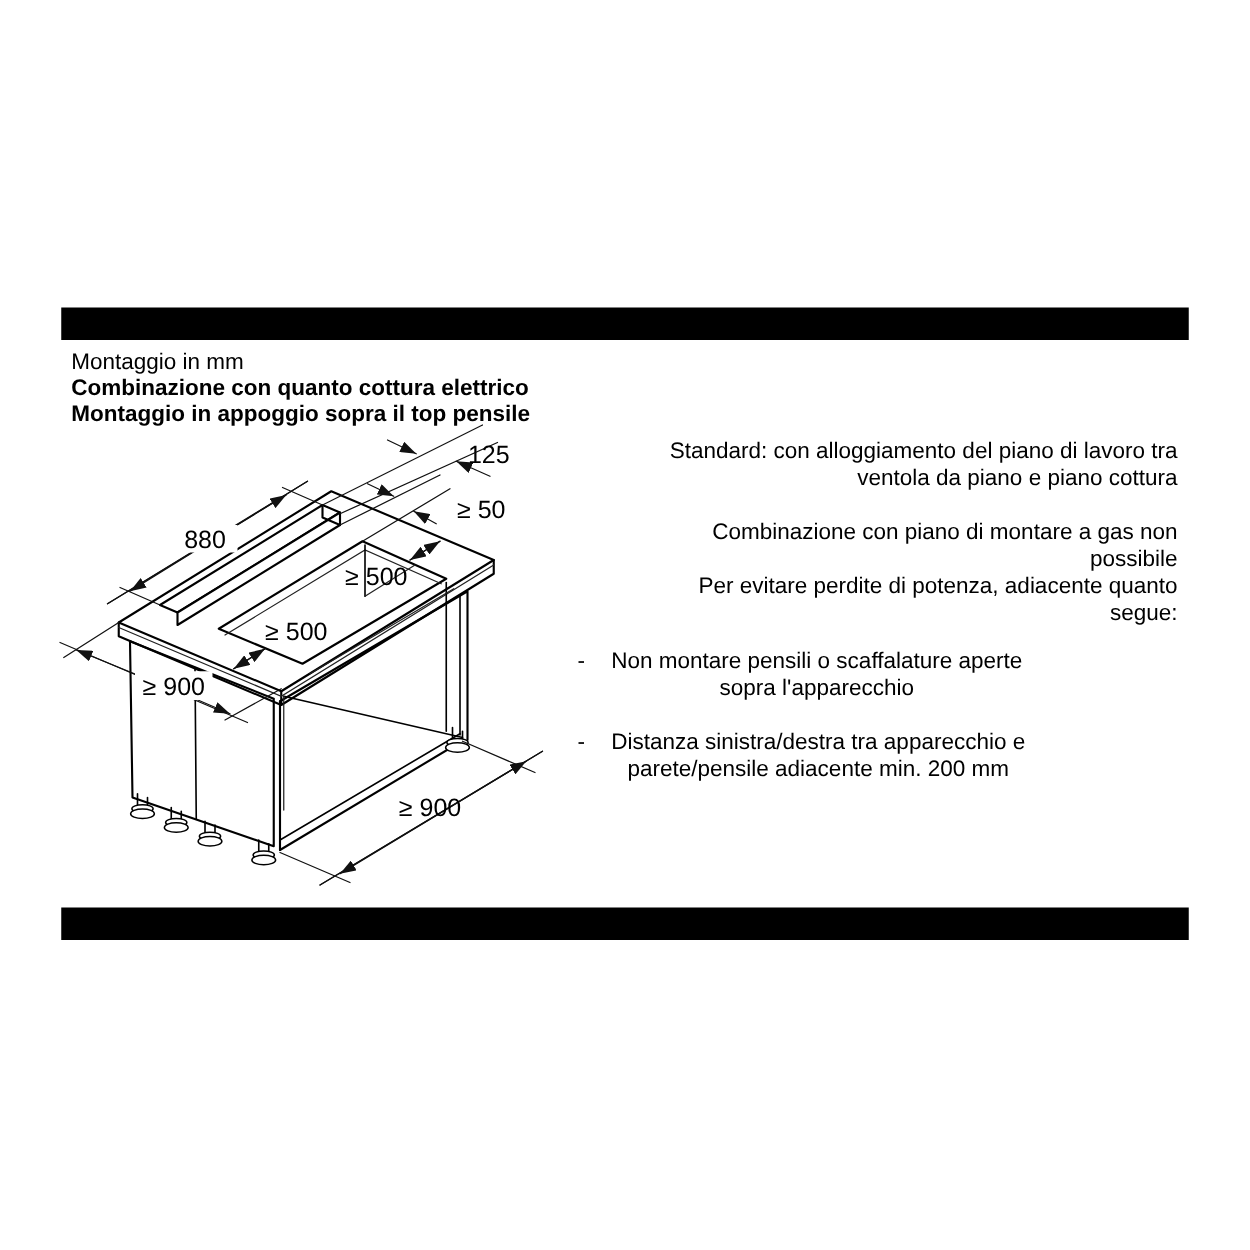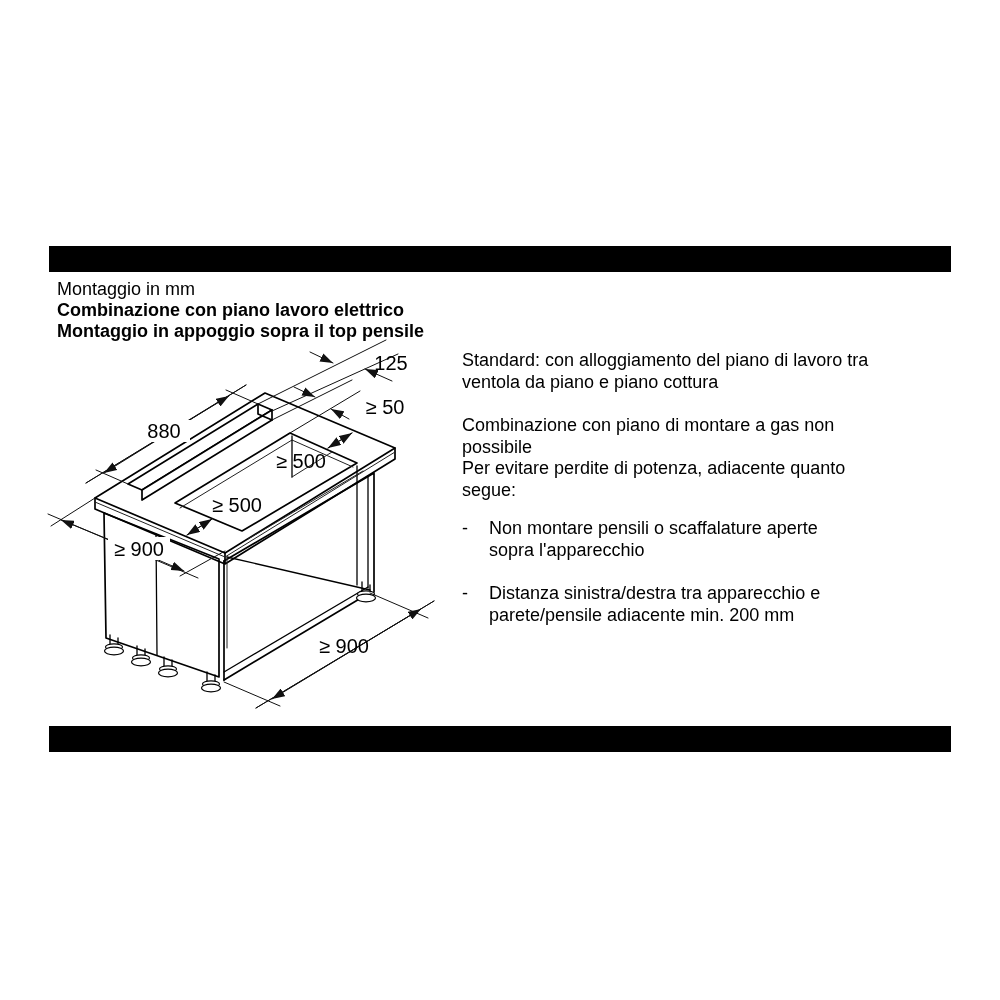--- a/index.html
+++ b/index.html
@@ -13,46 +13,46 @@
   .bar-bottom{top:726px;}
   .header-block{
     position:absolute;left:57px;top:279px;font-size:18px;line-height:21px;
   }
   .header-note{font-weight:400;}
   .header-title{font-weight:700;}
   .info-col{
     position:absolute;left:462px;top:350px;width:480px;
     font-size:18px;line-height:21.5px;
   }
-  .info-col p{margin:0;white-space:pre-line;}
+  .info-col p{margin:0;white-space:pre-line;text-align:right;}
   .p1{margin-bottom:22px !important;}
   .bullets{margin-top:17px;}
   .bullet{display:flex;margin-top:0;}
   .bullet + .bullet{margin-top:22px;}
   .bullet .dash{width:27px;flex:0 0 27px;}
-  .bullet .btext{white-space:pre-line;}
+  .bullet .btext{white-space:pre-line;text-align:center;}
   svg text{
     font-family:"Liberation Sans","DejaVu Sans",sans-serif;
     font-size:20px;fill:#000;
   }
   .edge{fill:none;stroke:#000;stroke-width:1.7;stroke-linejoin:round;stroke-linecap:round;}
   .edge-fill{fill:#ffffff;stroke:#000;stroke-width:1.7;stroke-linejoin:round;}
   .mid{fill:none;stroke:#000;stroke-width:1.3;stroke-linecap:round;}
   .thin{fill:none;stroke:#222;stroke-width:1;stroke-linecap:round;}
   .dim{fill:none;stroke:#111;stroke-width:1;stroke-linecap:round;}
   .foot{fill:#ffffff;stroke:#000;stroke-width:1.2;}
 </style>
 </head>
 <body>
 
 <div class="bar bar-top"></div>
 
 <div class="header-block">
   <div class="header-note">Montaggio in mm</div>
-  <div class="header-title">Combinazione con piano lavoro elettrico</div>
+  <div class="header-title">Combinazione con quanto cottura elettrico</div>
   <div class="header-title">Montaggio in appoggio sopra il top pensile</div>
 </div>
 
 <svg style="position:absolute;left:40px;top:328px;" width="430" height="392" viewBox="40 328 430 392" xmlns="http://www.w3.org/2000/svg">
   <defs>
     <marker id="arr" viewBox="0 0 10 7" refX="10" refY="3.5" markerWidth="13" markerHeight="9" markerUnits="userSpaceOnUse" orient="auto">
       <path d="M0,0 L10,3.5 L0,7 Z" fill="#111"></path>
     </marker>
   </defs>
 

